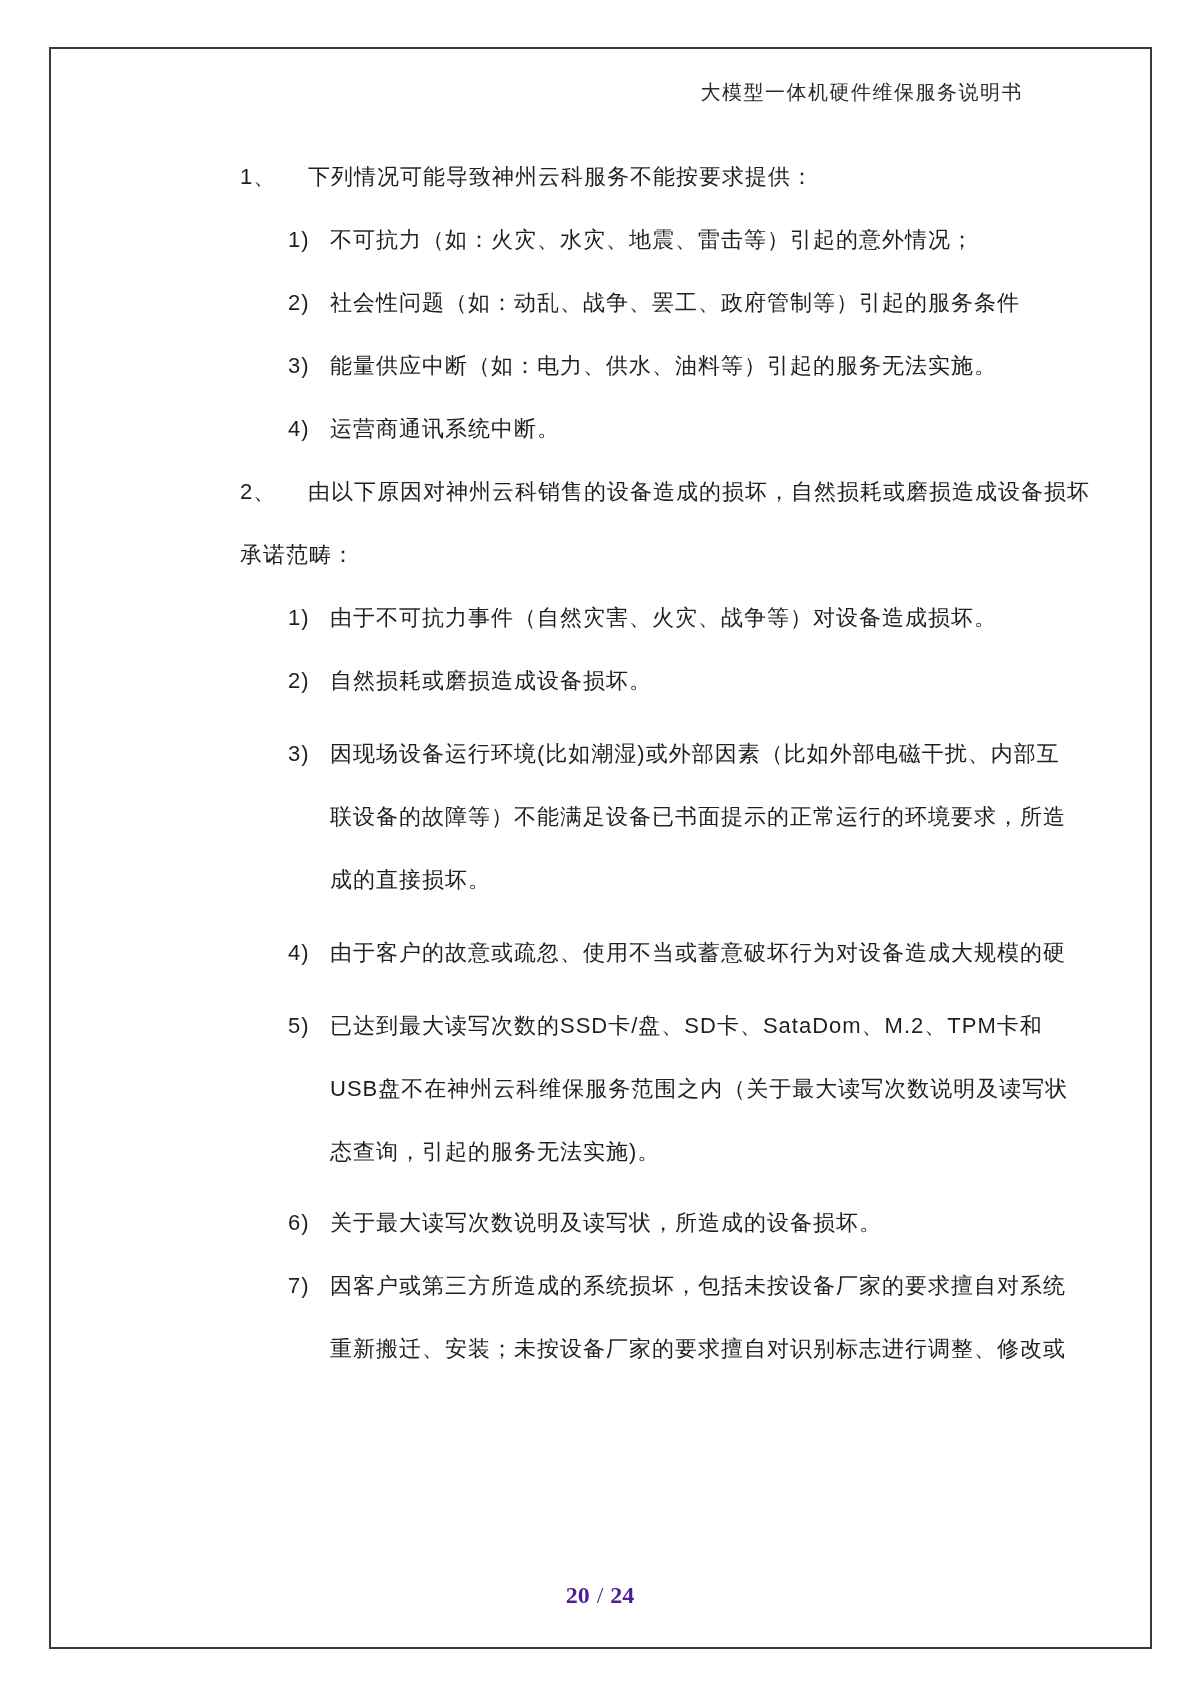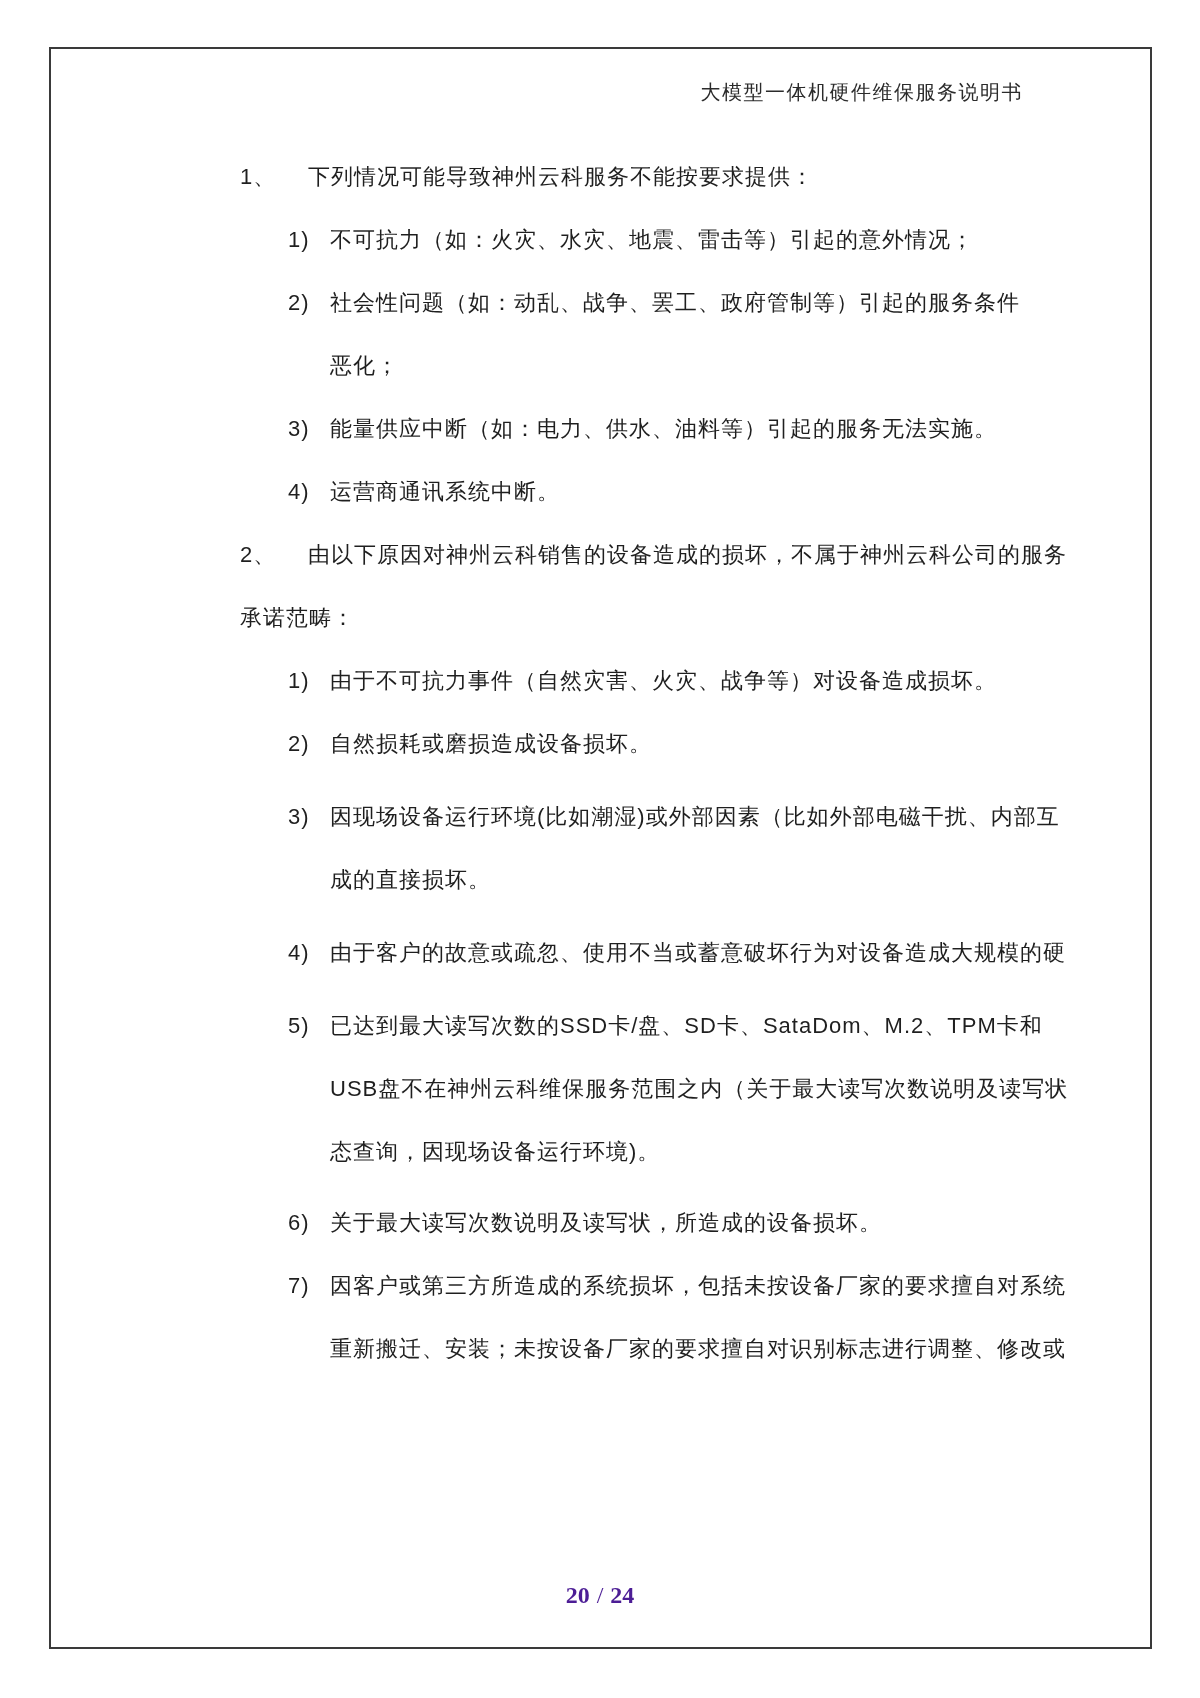--- a/index.html
+++ b/index.html
@@ -72,66 +72,66 @@
         <span class="txt">下列情况可能导致神州云科服务不能按要求提供：</span>
       </div>
       <div class="row l2">
         <span class="num">1)</span>
         <span class="txt">不可抗力（如：火灾、水灾、地震、雷击等）引起的意外情况；</span>
       </div>
       <div class="row l2">
         <span class="num">2)</span>
         <span class="txt">社会性问题（如：动乱、战争、罢工、政府管制等）引起的服务条件</span>
       </div>
-      <div class="row l2 cont">
-        <span class="txt">恶化；</span>
-      </div>
       <div class="row l2">
         <span class="num">3)</span>
         <span class="txt">能量供应中断（如：电力、供水、油料等）引起的服务无法实施。</span>
       </div>
       <div class="row l2">
         <span class="num">4)</span>
         <span class="txt">运营商通讯系统中断。</span>
       </div>
       <div class="row l1">
         <span class="num">2、</span>
-        <span class="txt">由以下原因对神州云科销售的设备造成的损坏，不属于神州云科公司的服务</span>
+        <span class="txt">由以下原因对神州云科销售的设备造成的损坏，自然损耗或磨损造成设备损坏</span>
       </div>
       <div class="row l1 cont">
         <span class="txt">承诺范畴：</span>
       </div>
       <div class="row l2">
         <span class="num">1)</span>
         <span class="txt">由于不可抗力事件（自然灾害、火灾、战争等）对设备造成损坏。</span>
       </div>
       <div class="row l2">
         <span class="num">2)</span>
         <span class="txt">自然损耗或磨损造成设备损坏。</span>
       </div>
       <div class="row l2 g10">
         <span class="num">3)</span>
         <span class="txt">因现场设备运行环境(比如潮湿)或外部因素（比如外部电磁干扰、内部互</span>
       </div>
       <div class="row l2 cont">
+        <span class="txt">联设备的故障等）不能满足设备已书面提示的正常运行的环境要求，所造</span>
+      </div>
+      <div class="row l2 cont">
         <span class="txt">成的直接损坏。</span>
       </div>
       <div class="row l2 g10">
         <span class="num">4)</span>
         <span class="txt">由于客户的故意或疏忽、使用不当或蓄意破坏行为对设备造成大规模的硬</span>
       </div>
       <div class="row l2 g10">
         <span class="num">5)</span>
         <span class="txt">已达到最大读写次数的SSD卡/盘、SD卡、SataDom、M.2、TPM卡和</span>
       </div>
       <div class="row l2 cont">
         <span class="txt">USB盘不在神州云科维保服务范围之内（关于最大读写次数说明及读写状</span>
       </div>
       <div class="row l2 cont">
-        <span class="txt">态查询，因现场设备运行环境)。</span>
+        <span class="txt">态查询，引起的服务无法实施)。</span>
       </div>
       <div class="row l2 g8">
         <span class="num">6)</span>
         <span class="txt">关于最大读写次数说明及读写状，所造成的设备损坏。</span>
       </div>
       <div class="row l2">
         <span class="num">7)</span>
         <span class="txt">因客户或第三方所造成的系统损坏，包括未按设备厂家的要求擅自对系统</span>
       </div>
       <div class="row l2 cont">

